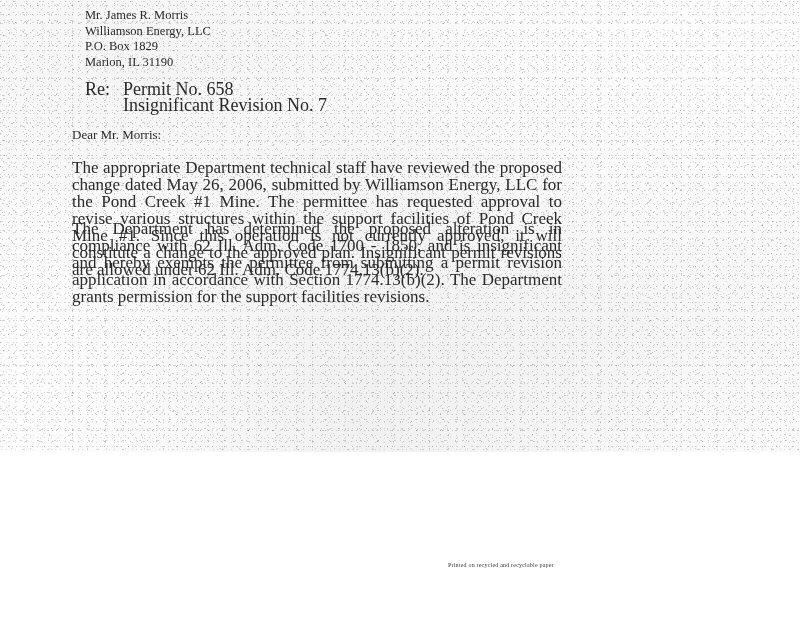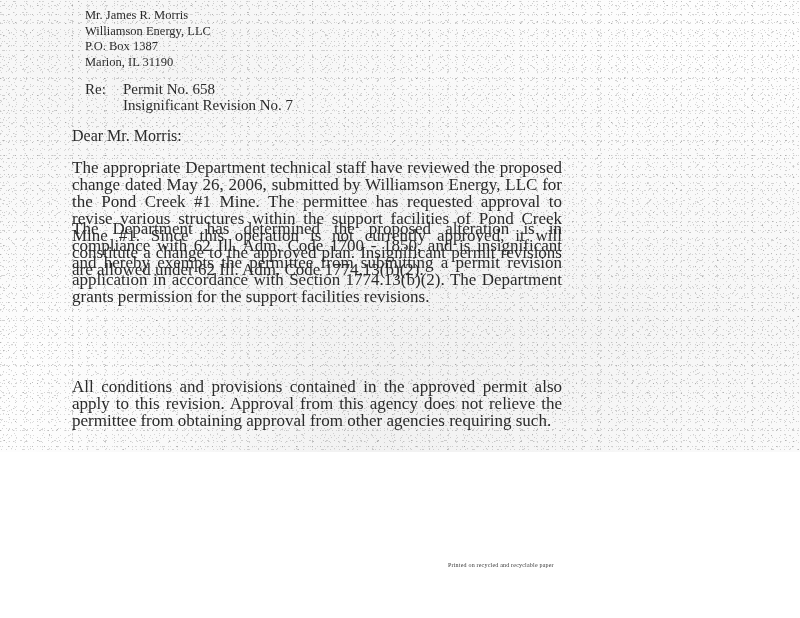--- a/index.html
+++ b/index.html
@@ -73,33 +73,33 @@
     line-height: 15.5px;
     font-size: 12.5px;
     color: #2b2b2b;
   }
   .addr div { white-space: nowrap; }
 
   .re-block {
     position: absolute;
     left: 85px;
     top: 82px;
-    font-size: 15px;
+    font-size: 18px;
     line-height: 15.5px;
     color: #2b2b2b;
   }
   .re-line { display: flex; white-space: nowrap; }
   .re-label { width: 38px; }
   .re-sub { padding-left: 38px; white-space: nowrap; }
 
   .salutation {
     position: absolute;
     left: 72px;
     top: 127px;
-    font-size: 16px;
+    font-size: 13px;
     color: #2b2b2b;
     white-space: nowrap;
   }
 
   .para {
     position: absolute;
     left: 72px;
     width: 490px;
     font-size: 17px;
     line-height: 17px;
@@ -138,36 +138,35 @@
 
 <div id="page">
 
   <div id="tone"></div>
 
   <div class="text-layer">
 
     <div class="addr">
       <div>Mr. James R. Morris</div>
       <div>Williamson Energy, LLC</div>
-      <div>P.O. Box 1387</div>
+      <div>P.O. Box 1829</div>
       <div>Marion, IL 31190</div>
     </div>
 
     <div class="re-block">
       <div class="re-line">
         <span class="re-label">Re:</span>
         <span>Permit No. 658</span>
       </div>
       <div class="re-sub">Insignificant Revision No. 7</div>
     </div>
 
     <div class="salutation">Dear Mr. Morris:</div>
 
     <div class="para" id="para1">The appropriate Department technical staff have reviewed the proposed change dated May 26, 2006, submitted by Williamson Energy, LLC for the Pond Creek #1 Mine. The permittee has requested approval to revise various structures within the support facilities of Pond Creek Mine #1. Since this operation is not currently approved, it will constitute a change to the approved plan. Insignificant permit revisions are allowed under 62 Ill. Adm. Code 1774.13(b)(2).</div>
     <div class="para" id="para2">The Department has determined the proposed alteration is in compliance with 62 Ill. Adm. Code 1700 - 1850, and is insignificant and hereby exempts the permittee from submitting a permit revision application in accordance with Section 1774.13(b)(2). The Department grants permission for the support facilities revisions.</div>
-    <div class="para" id="para4">All conditions and provisions contained in the approved permit also apply to this revision. Approval from this agency does not relieve the permittee from obtaining approval from other agencies requiring such.</div>
 
     <div class="footer-stamp">Printed on recycled and recyclable paper</div>
   </div>
 
   <div id="noise"></div>
   <div id="noise2"></div>
 </div>
 
 </body></html>

